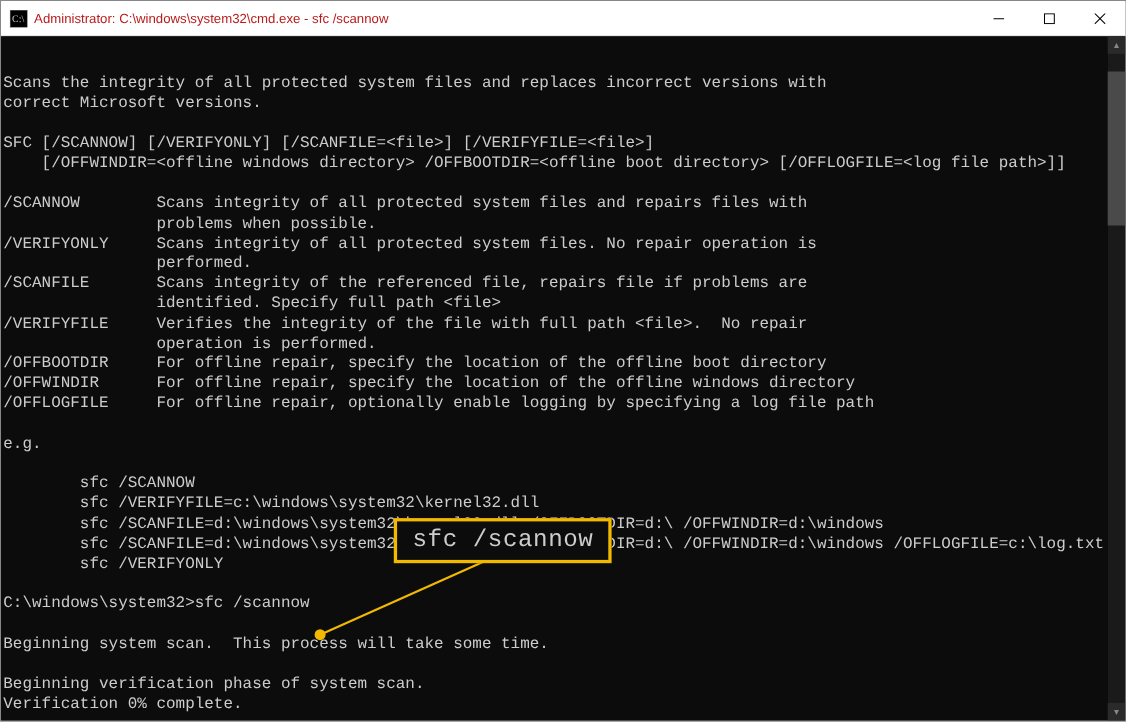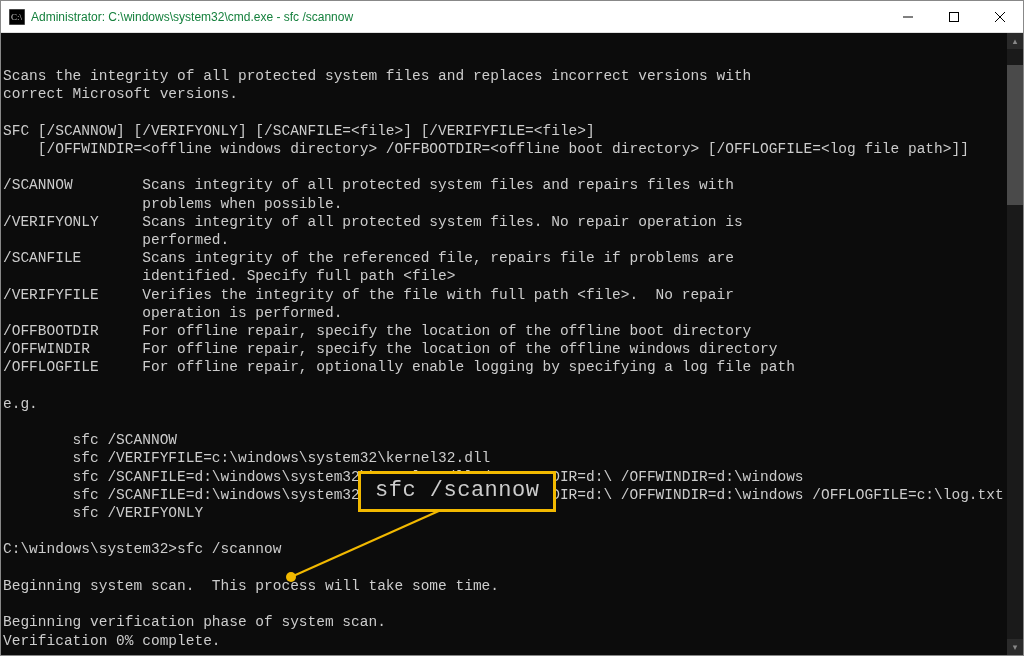--- a/index.html
+++ b/index.html
@@ -34,21 +34,21 @@
       width: 16px;
       height: 16px;
       margin-left: 8px;
       margin-right: 6px;
       display: flex;
       align-items: center;
       justify-content: center;
     }
     .titlebar-title {
       font-size: 12px;
-      color: #15803d;
+      color: #b91c1c;
       flex: 1;
     }
     .window-controls {
       display: flex;
       height: 100%;
     }
     .wc-btn {
       width: 46px;
       height: 100%;
       display: flex;

